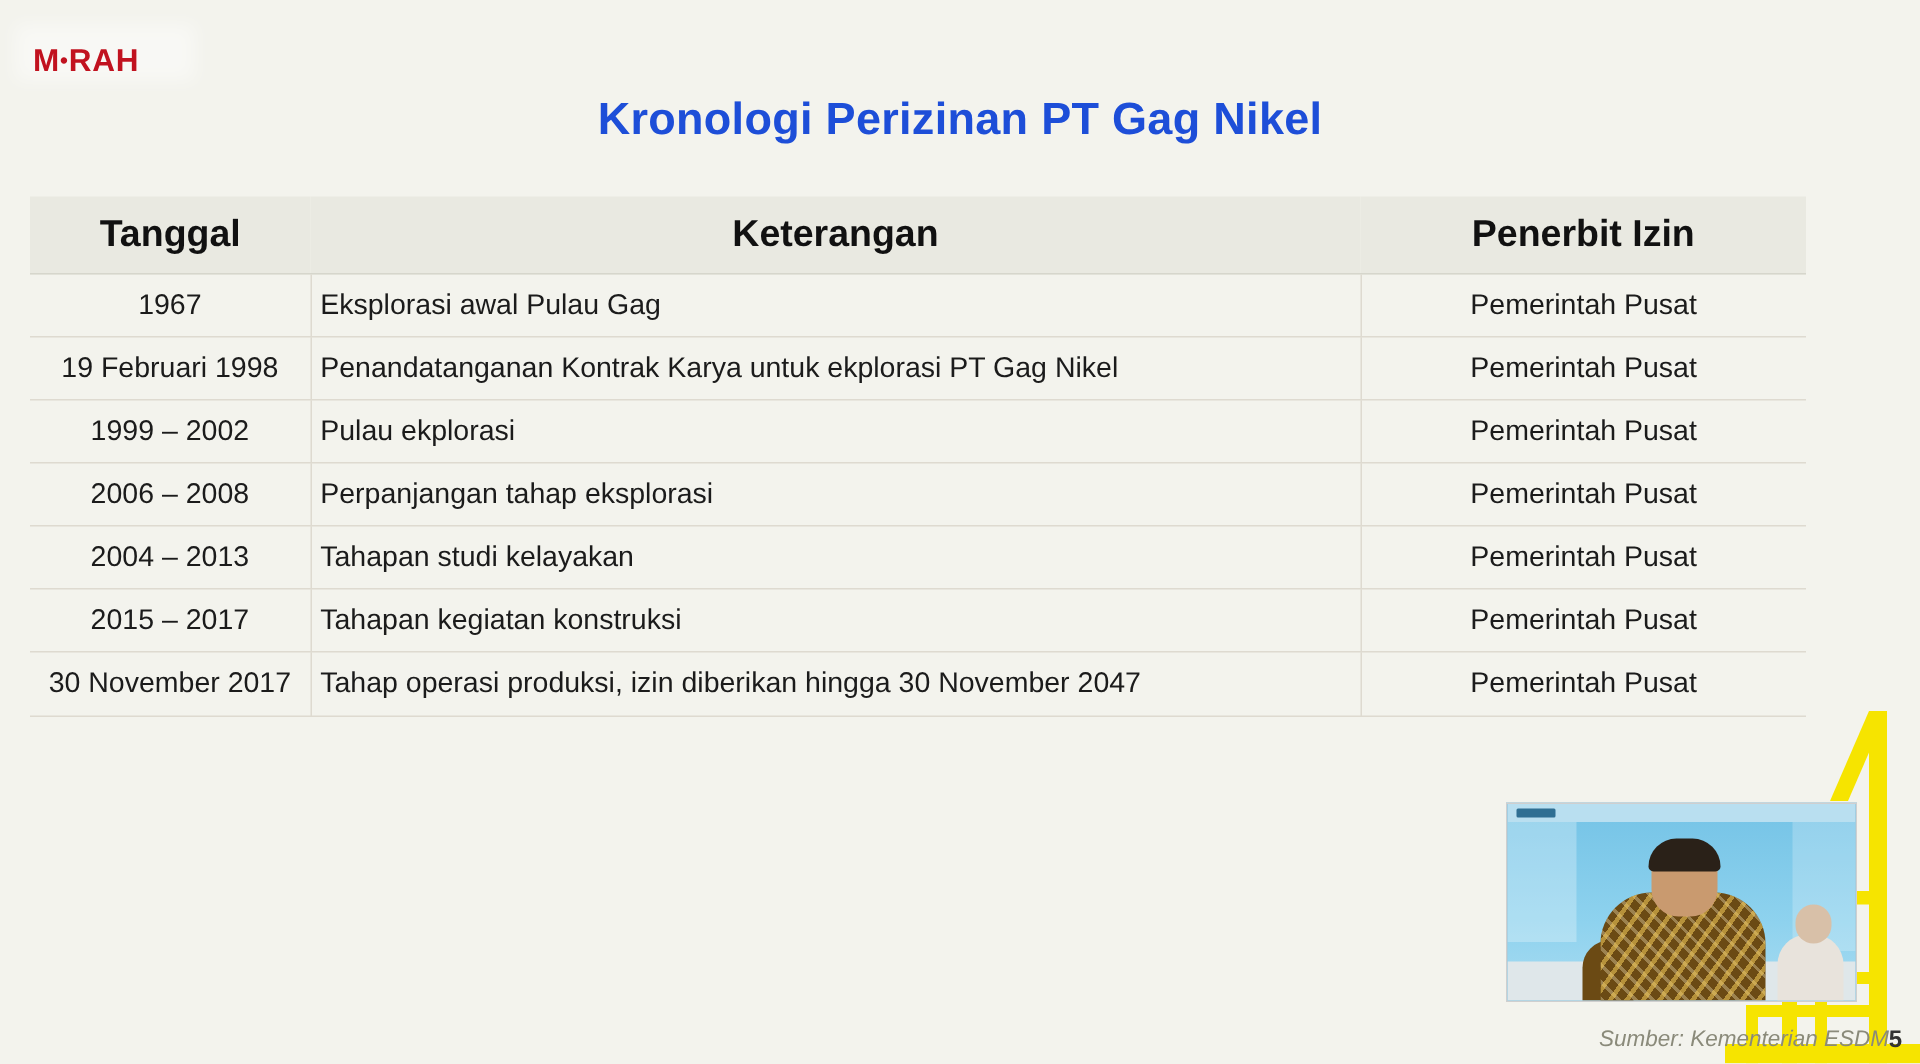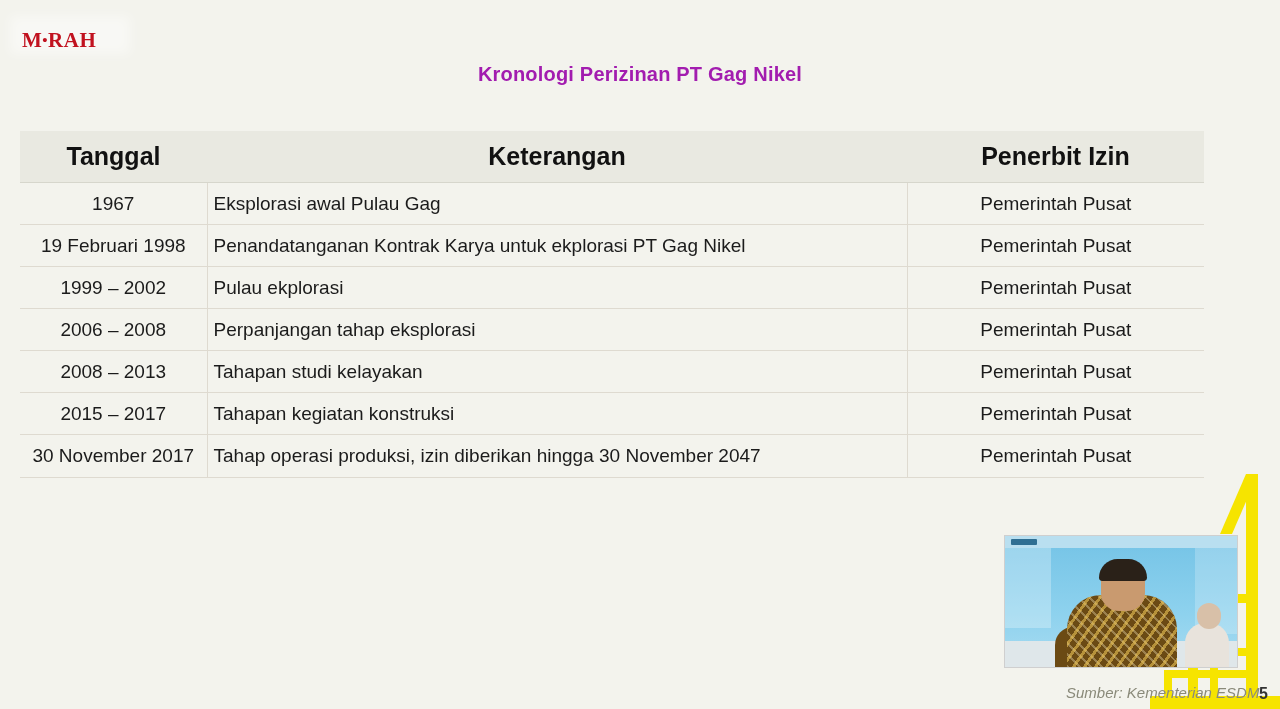--- a/index.html
+++ b/index.html
@@ -19,21 +19,21 @@
     position: absolute;
     inset: 0;
     background: #f3f3ed;
   }
 
   
   .logo {
     position: absolute;
     left: 22px;
     top: 30px;
-    font-family: Liberation Serif, serif;
+    font-family: Liberation Sans, sans-serif;
     font-weight: bold;
     font-size: 21px;
     letter-spacing: 0.5px;
     color: #c1121f;
     line-height: 1;
   }
   .logo .dot {
     color: #c1121f;
     font-size: 15px;
     vertical-align: 2px;
@@ -49,23 +49,23 @@
     pointer-events: none;
   }
 
   
   .slide-title {
     position: absolute;
     top: 63px;
     left: 0;
     width: 100%;
     text-align: center;
-    font-size: 20px;
+    font-size: 30px;
     font-weight: bold;
-    color: #a21caf;
+    color: #1d4ed8;
     letter-spacing: 0.2px;
   }
 
   
   .table-wrap {
     position: absolute;
     left: 20px;
     top: 131px;
     width: 1148px;
   }
@@ -286,21 +286,21 @@
           <td class="col-date">1999 – 2002</td>
           <td class="col-desc">Pulau ekplorasi</td>
           <td class="col-issuer">Pemerintah Pusat</td>
         </tr>
         <tr>
           <td class="col-date">2006 – 2008</td>
           <td class="col-desc">Perpanjangan tahap eksplorasi</td>
           <td class="col-issuer">Pemerintah Pusat</td>
         </tr>
         <tr>
-          <td class="col-date">2008 – 2013</td>
+          <td class="col-date">2004 – 2013</td>
           <td class="col-desc">Tahapan studi kelayakan</td>
           <td class="col-issuer">Pemerintah Pusat</td>
         </tr>
         <tr>
           <td class="col-date">2015 – 2017</td>
           <td class="col-desc">Tahapan kegiatan konstruksi</td>
           <td class="col-issuer">Pemerintah Pusat</td>
         </tr>
         <tr>
           <td class="col-date">30 November 2017</td>

